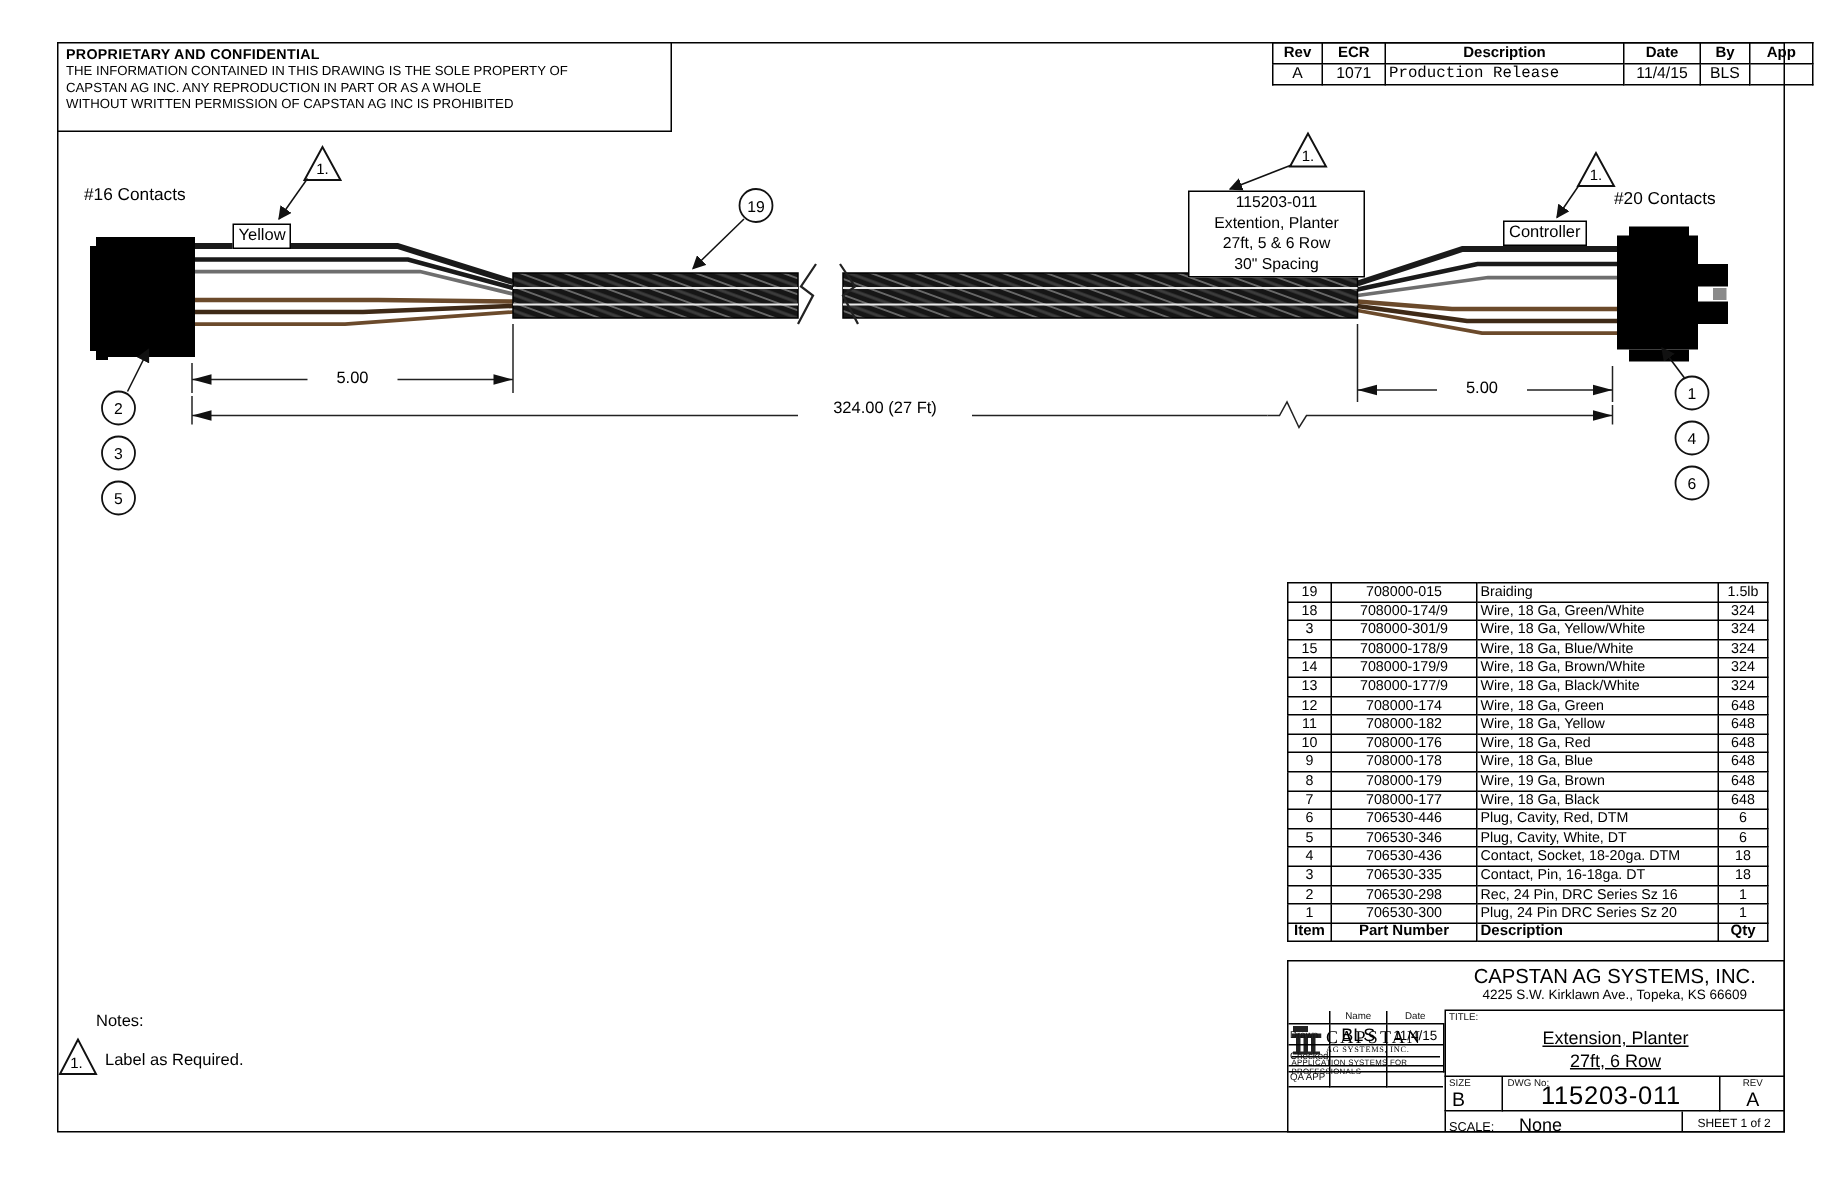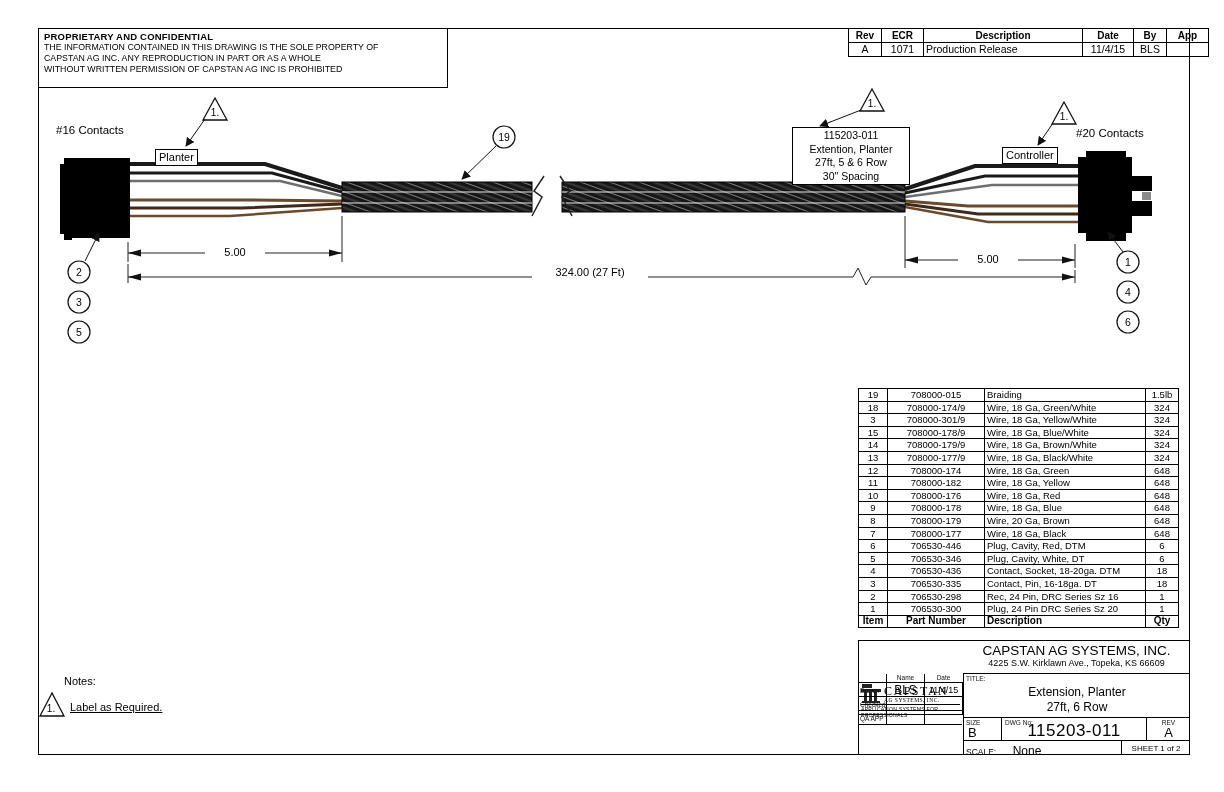--- a/index.html
+++ b/index.html
@@ -9,21 +9,21 @@
   .frame{left:38px;top:28px;width:1152px;height:727px;border:1.5px solid #000;box-sizing:border-box;}
   
   .prop-box{left:38px;top:28px;width:410px;height:60px;border-right:1px solid #000;border-bottom:1px solid #000;box-sizing:border-box;padding:3px 0 0 6px;}
   .prop-title{font-size:9.5px;font-weight:bold;letter-spacing:.2px;}
   .prop-line{font-size:8.8px;line-height:11px;}
   
   .rev-table{left:848px;top:28px;border-collapse:collapse;table-layout:fixed;}
   .rev-table th,.rev-table td{border:1px solid #000;font-size:10px;padding:0 2px;height:13px;line-height:1;white-space:nowrap;overflow:hidden;}
   .rev-table th{font-weight:bold;text-align:center;}
   .rev-table td{text-align:center;font-size:10.5px;}
-  .rev-table td.l{text-align:left;}
+  .rev-table td.l{text-align:left;font-family:Liberation Mono, monospace;}
   
   .draw-svg{left:0;top:0;}
   
   .tagbox{border:1px solid #000;background:#fff;font-size:11px;padding:0px 3px;line-height:15px;white-space:nowrap;}
   .cabletag{left:792px;top:127px;width:116px;border:1px solid #000;background:#fff;text-align:center;font-size:10.5px;line-height:13.5px;padding:1px 0;}
   .contacts-label{font-size:11.5px;white-space:nowrap;}
   .dimtext{background:#fff;text-align:center;font-size:11px;height:13px;line-height:13px;}
   .center-note{font-size:15px;text-decoration:underline;white-space:nowrap;}
   .note-label{font-size:11px;}
   
@@ -37,21 +37,21 @@
   
   .tb{left:858px;top:640px;width:332px;height:115px;border:1.5px solid #000;box-sizing:border-box;}
   .tb .cell{position:absolute;box-sizing:border-box;}
   .bd-r{border-right:1px solid #000;} .bd-b{border-bottom:1px solid #000;} .bd-l{border-left:1px solid #000;}
   .tiny{font-size:6.5px;color:#111;}
   .company-name{font-size:13.5px;font-weight:normal;text-align:center;line-height:15px;}
   .company-addr{font-size:9px;text-align:center;line-height:11px;}
   .logo-word{font-family:"Liberation Serif",serif;font-size:12px;letter-spacing:1.5px;line-height:11px;}
   .logo-sub{font-family:"Liberation Serif",serif;font-size:5.5px;letter-spacing:.5px;}
   .logo-tag{font-size:5.2px;letter-spacing:.2px;border-top:1px solid #000;padding-top:1px;}
-  .title-text{font-size:12px;text-align:center;line-height:15px;}
+  .title-text{font-size:12px;text-align:center;line-height:15px;text-decoration:underline;}
   .big-val{font-size:13px;line-height:14px;}
   .dwg-val{font-size:17px;font-weight:normal;letter-spacing:.5px;}
   .scale-val{font-size:12px;}
   .sheet-val{font-size:8px;}
 </style>
 </head>
 <body>
 
 <div class="canvas">
 
@@ -217,37 +217,37 @@
 
     <g>
       <polygon points="52,693 40,716 64,716" fill="#fff" stroke="#111" stroke-width="1.3"></polygon>
       <text x="51" y="712" font-size="10" text-anchor="middle">1.</text>
     </g>
   </svg>
 
   <div class="abs contacts-label" style="left:56px;top:124px;">#16 Contacts</div>
   <div class="abs contacts-label" style="left:1076px;top:127px;">#20 Contacts</div>
 
-  <div class="abs tagbox" style="left:155px;top:149px;">Planter</div>
+  <div class="abs tagbox" style="left:155px;top:149px;">Yellow</div>
   <div class="abs tagbox" style="left:1002px;top:147px;">Controller</div>
 
   <div class="abs cabletag">
     <div>115203-011</div>
     <div>Extention, Planter</div>
     <div>27ft, 5 &amp; 6 Row</div>
     <div>30" Spacing</div>
   </div>
 
   <div class="abs dimtext" style="left:205px;top:246px;width:60px;">5.00</div>
   <div class="abs dimtext" style="left:958px;top:253px;width:60px;">5.00</div>
   <div class="abs dimtext" style="left:532px;top:266px;width:116px;">324.00 (27 Ft)</div>
 
 
   <div class="abs note-label" style="left:64px;top:675px;">Notes:</div>
-  <div class="abs note-label" style="left:70px;top:701px;text-decoration:underline;">Label as Required.</div>
+  <div class="abs note-label" style="left:70px;top:701px;">Label as Required.</div>
 
   <table class="abs bom">
     <tbody>
       <tr>
         <td class="c-item">19</td>
         <td class="c-pn">708000-015</td>
         <td class="c-desc">Braiding</td>
         <td class="c-qty">1.5lb</td>
       </tr>
         <tr>
@@ -300,21 +300,21 @@
       </tr>
         <tr>
         <td class="c-item">9</td>
         <td class="c-pn">708000-178</td>
         <td class="c-desc">Wire, 18 Ga, Blue</td>
         <td class="c-qty">648</td>
       </tr>
         <tr>
         <td class="c-item">8</td>
         <td class="c-pn">708000-179</td>
-        <td class="c-desc">Wire, 20 Ga, Brown</td>
+        <td class="c-desc">Wire, 19 Ga, Brown</td>
         <td class="c-qty">648</td>
       </tr>
         <tr>
         <td class="c-item">7</td>
         <td class="c-pn">708000-177</td>
         <td class="c-desc">Wire, 18 Ga, Black</td>
         <td class="c-qty">648</td>
       </tr>
         <tr>
         <td class="c-item">6</td>

